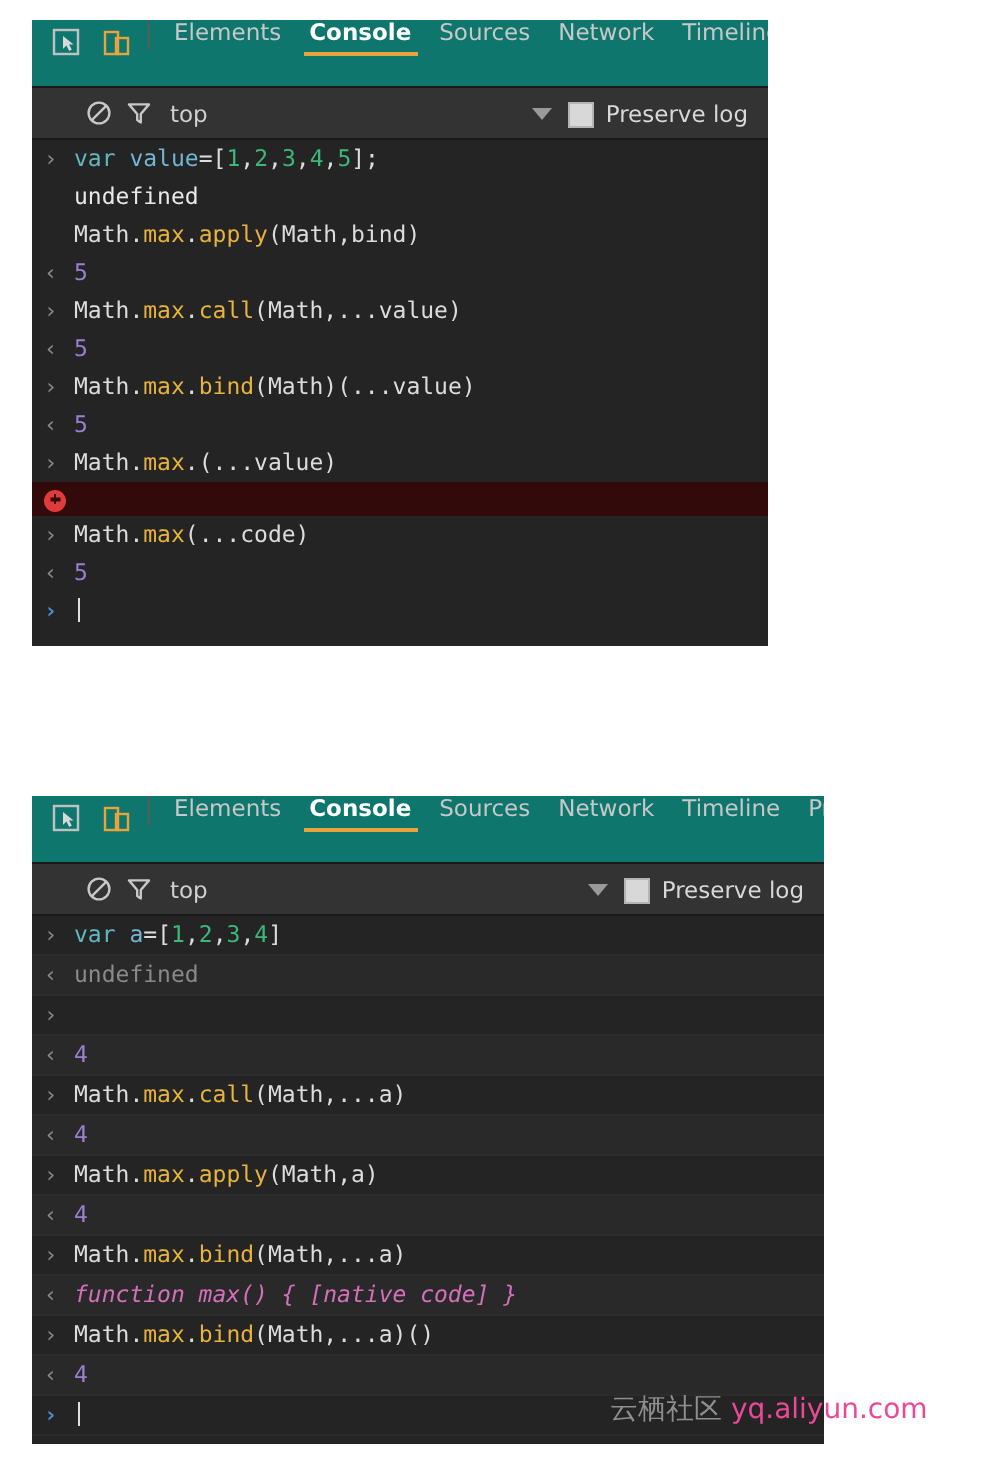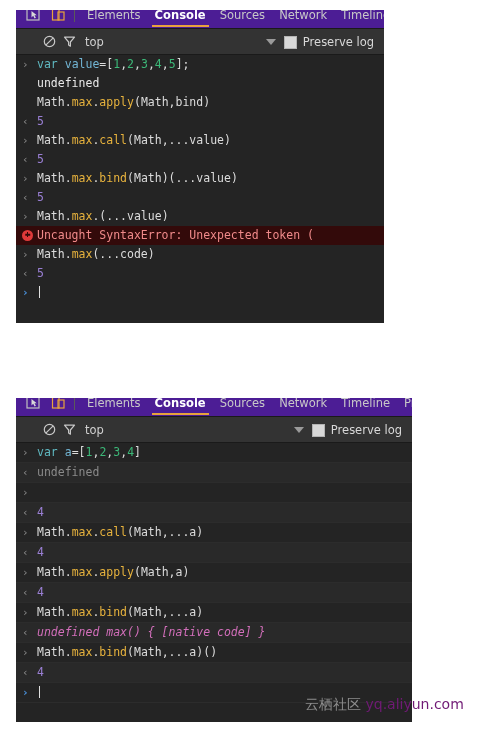--- a/index.html
+++ b/index.html
@@ -20,23 +20,23 @@
     position: absolute;
     background: #242424;
     overflow: hidden;
   }
   #panel-one { left: 16px; top: 10px; width: 368px; height: 313px; }
   #panel-two { left: 16px; top: 398px; width: 396px; height: 324px; }
 
   
   .tabstrip {
     display: flex;
-    align-items: flex-end;
-    height: 19px;
-    background: #4c1d95;
+    align-items: flex-start;
+    height: 34px;
+    background: #0f766e;
     border-bottom: 1px solid #1a1a1a;
     padding-left: 4px;
     box-sizing: border-box;
     white-space: nowrap;
   }
   .tool-btn {
     width: 22px;
     height: 22px;
     margin: 0 1px 3px 2px;
     display: flex;
@@ -213,21 +213,21 @@
     position: absolute;
     left: 305px;
     top: 696px;
     font-size: 14px;
     color: #9b9b9b;
     font-family: "DejaVu Sans", sans-serif;
     white-space: nowrap;
     pointer-events: none;
   }
   #watermark .wm-cn { color: #8e8e8e; }
-  #watermark .wm-en { color: #701a75; }
+  #watermark .wm-en { color: #ec4899; }
 </style>
 </head>
 <body>
 
 <div class="devtools" id="panel-one">
     <div class="tabstrip">
       <div class="tool-btn">
         <svg width="14" height="14" viewBox="0 0 14 14">
           <rect x="1" y="1" width="12" height="12" fill="none" stroke="#c0c0c0" stroke-width="1.2"></rect>
           <path d="M5.5 4 L5.5 10.5 L7.2 8.8 L8.6 11.5 L9.9 10.8 L8.5 8.2 L10.8 8.2 Z" fill="#d8d8d8"></path>
@@ -297,21 +297,20 @@
       <div class="row">
         <span class="gutter output">‹</span>
         <span class="content"><span class="t-result">5</span></span>
       </div>
       <div class="row">
         <span class="gutter input">›</span>
         <span class="content"><span class="t-plain">Math.</span><span class="t-prop">max</span><span class="t-plain">.(...value)</span></span>
       </div>
       <div class="row error">
         <span class="err-dot"></span>
-        <span class="err-text">Uncaught SyntaxError: Unexpected token (</span>
       </div>
       <div class="row">
         <span class="gutter input">›</span>
         <span class="content"><span class="t-plain">Math.</span><span class="t-prop">max</span><span class="t-plain">(...code)</span></span>
       </div>
       <div class="row">
         <span class="gutter output">‹</span>
         <span class="content"><span class="t-result">5</span></span>
       </div>
       <div class="row">
@@ -392,21 +391,21 @@
       <div class="row zebra">
         <span class="gutter output">‹</span>
         <span class="content"><span class="t-result">4</span></span>
       </div>
       <div class="row">
         <span class="gutter input">›</span>
         <span class="content"><span class="t-plain">Math.</span><span class="t-prop">max</span><span class="t-plain">.</span><span class="t-prop">bind</span><span class="t-plain">(Math,...a)</span></span>
       </div>
       <div class="row zebra">
         <span class="gutter output">‹</span>
-        <span class="content"><span class="t-fn">undefined max() { [native code] }</span></span>
+        <span class="content"><span class="t-fn">function max() { [native code] }</span></span>
       </div>
       <div class="row">
         <span class="gutter input">›</span>
         <span class="content"><span class="t-plain">Math.</span><span class="t-prop">max</span><span class="t-plain">.</span><span class="t-prop">bind</span><span class="t-plain">(Math,...a)()</span></span>
       </div>
       <div class="row zebra">
         <span class="gutter output">‹</span>
         <span class="content"><span class="t-result">4</span></span>
       </div>
       <div class="row">

